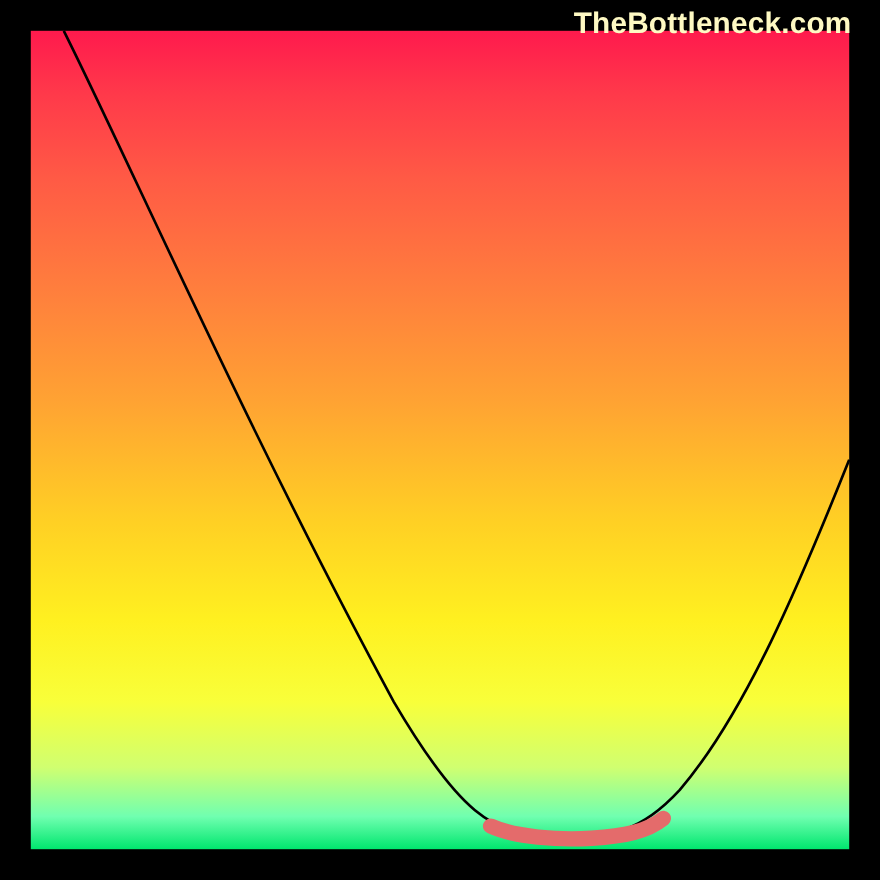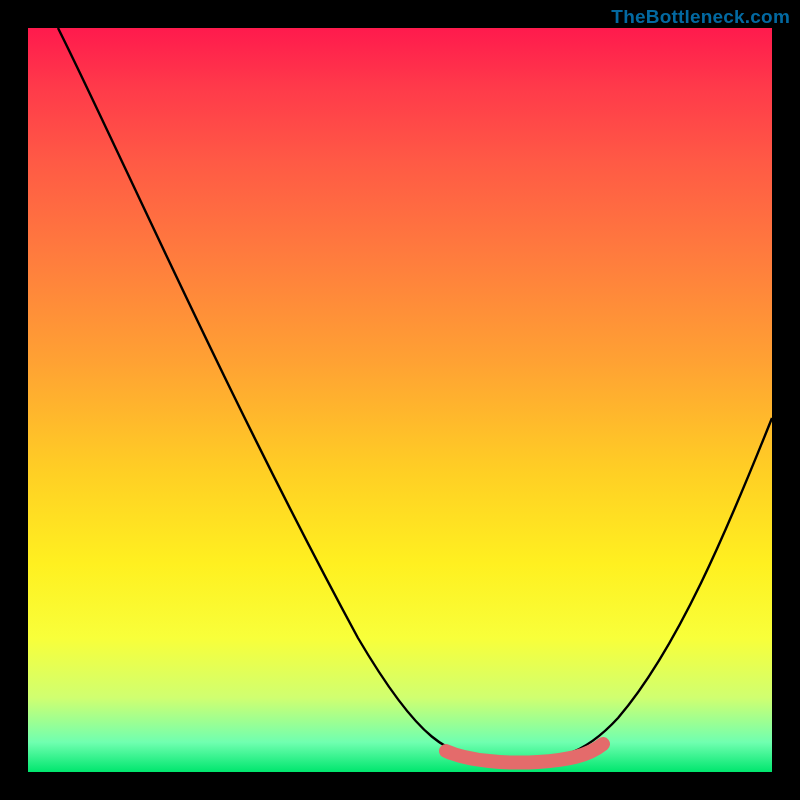--- a/index.html
+++ b/index.html
@@ -26,23 +26,23 @@
       #ffd024 60%,
       #fff020 72%,
       #f8ff3a 82%,
       #d0ff70 90%,
       #70ffb0 96%,
       #00e66e 100%);
   }
   .watermark {
     position: absolute;
     top: 6px;
-    right: 10px;
-    color: #0369a1;
-    font-size: 19px;
+    right: 26px;
+    color: #fef9c3;
+    font-size: 27px;
     font-weight: 600;
     letter-spacing: 0.2px;
     pointer-events: none;
   }
   svg.curve {
     position: absolute;
     left: 0;
     top: 0;
     width: 744px;
     height: 744px;

